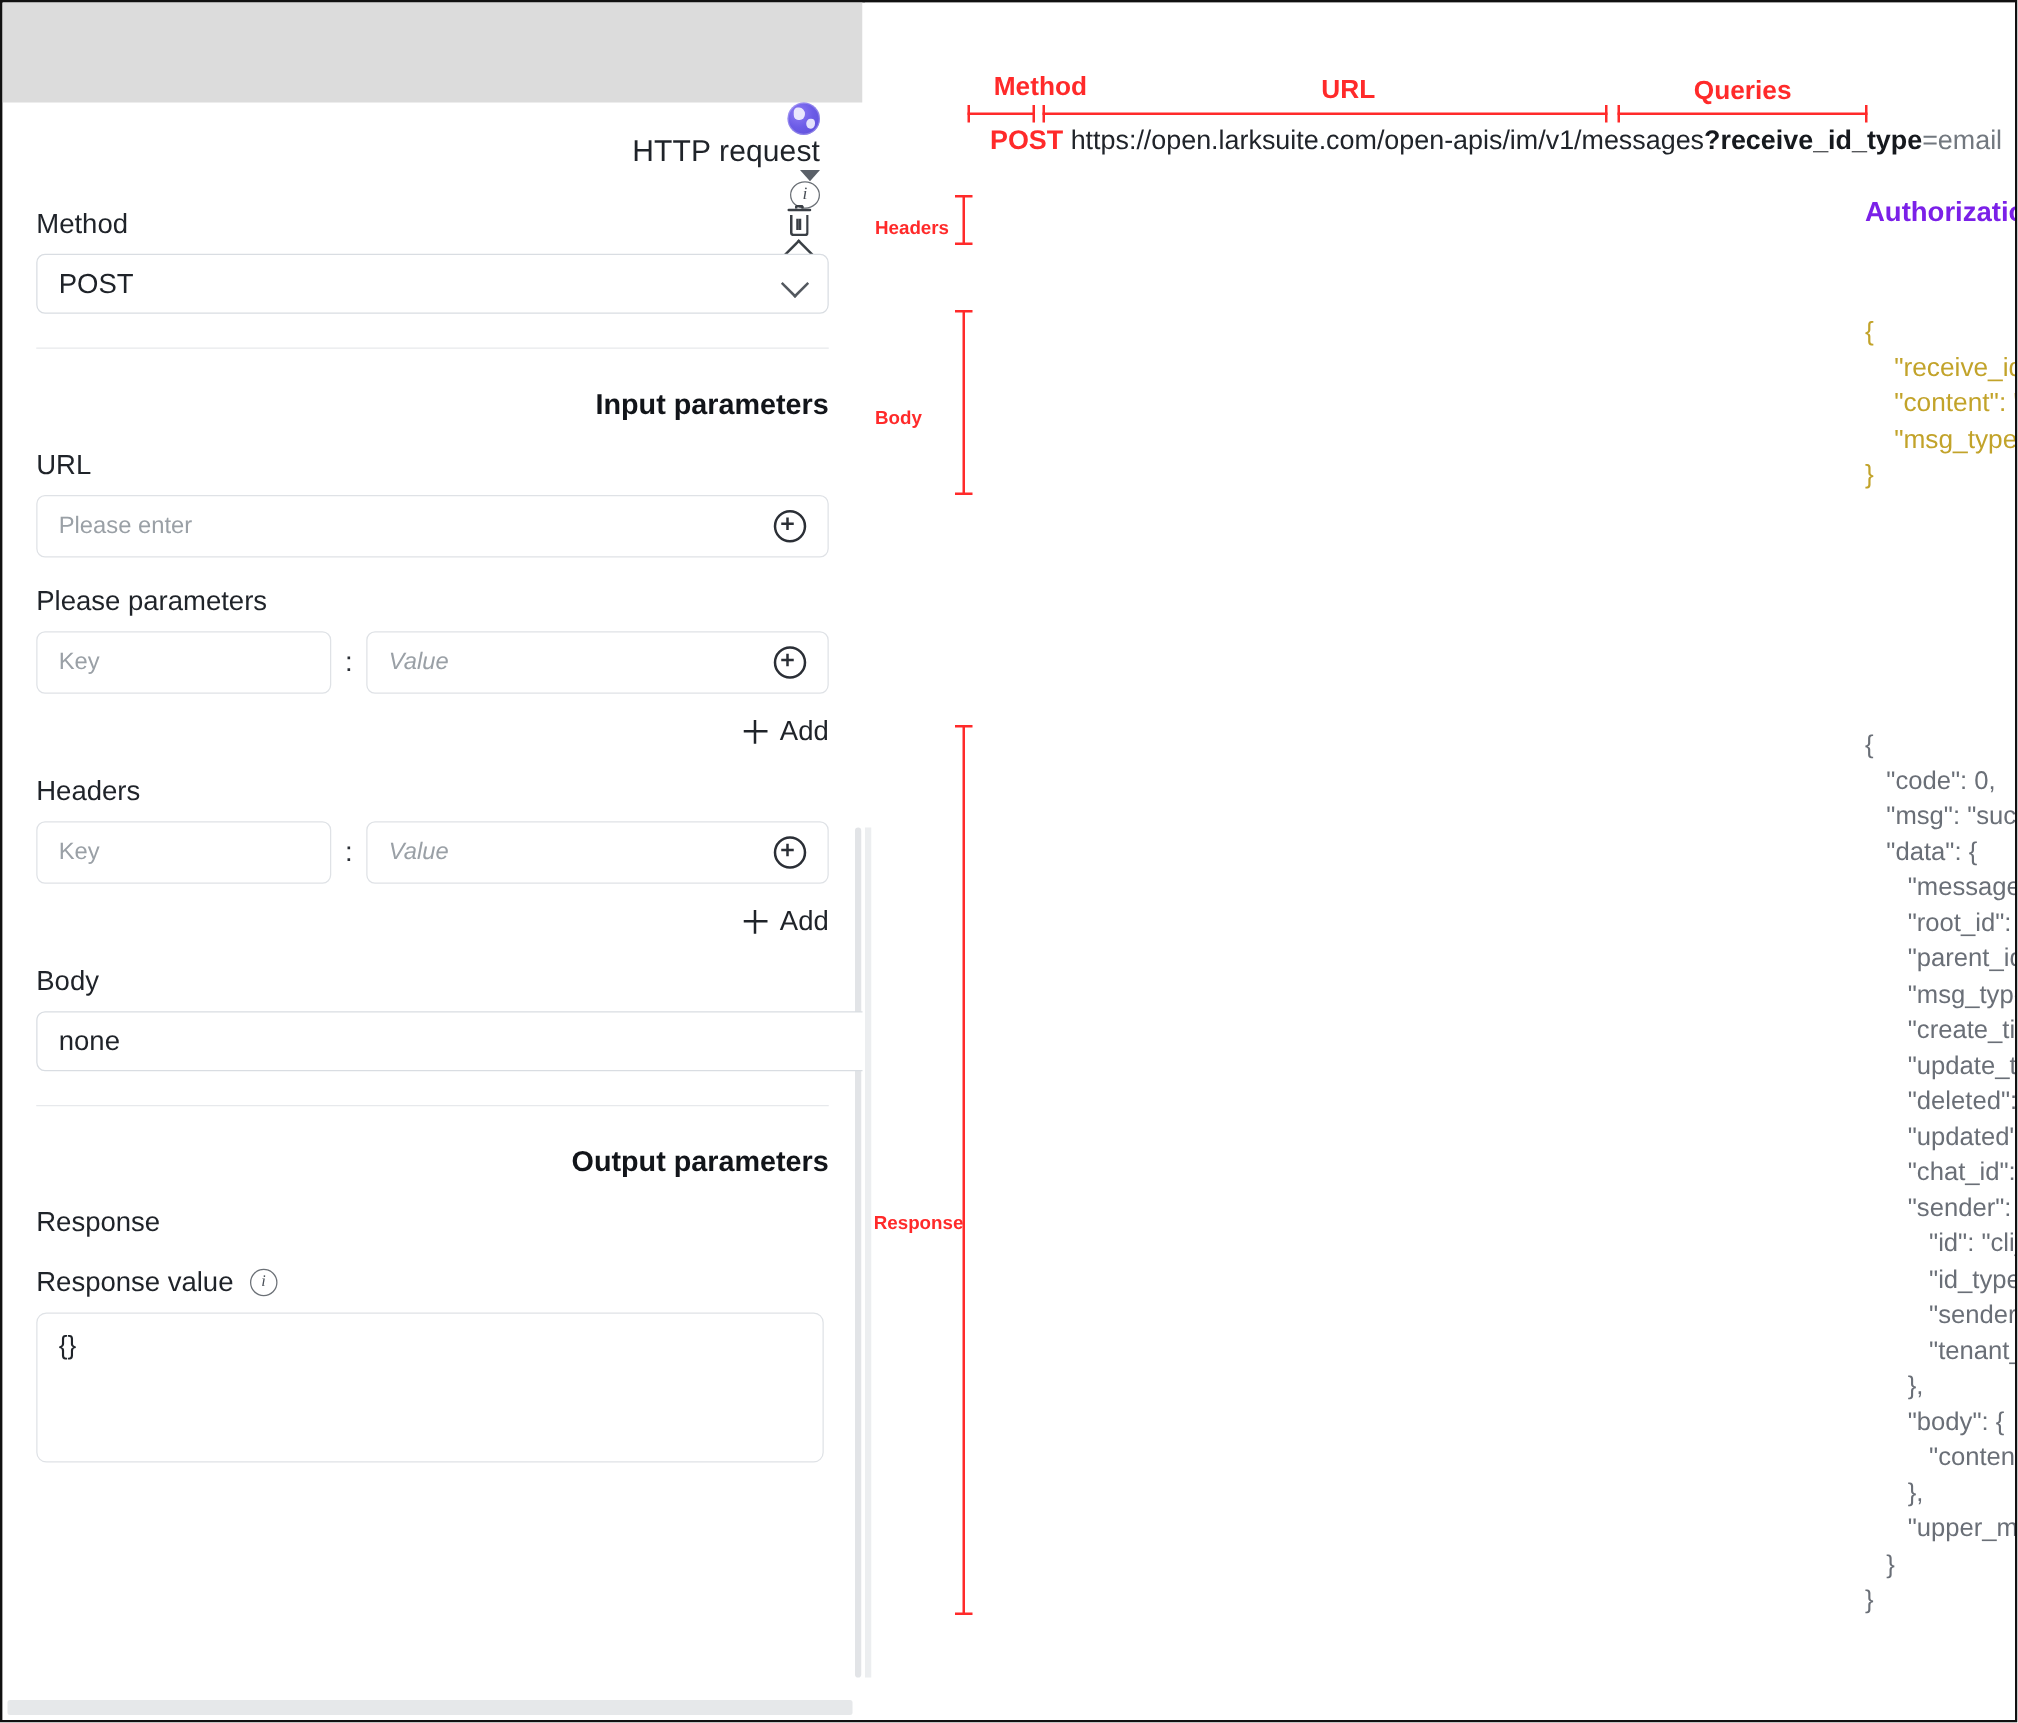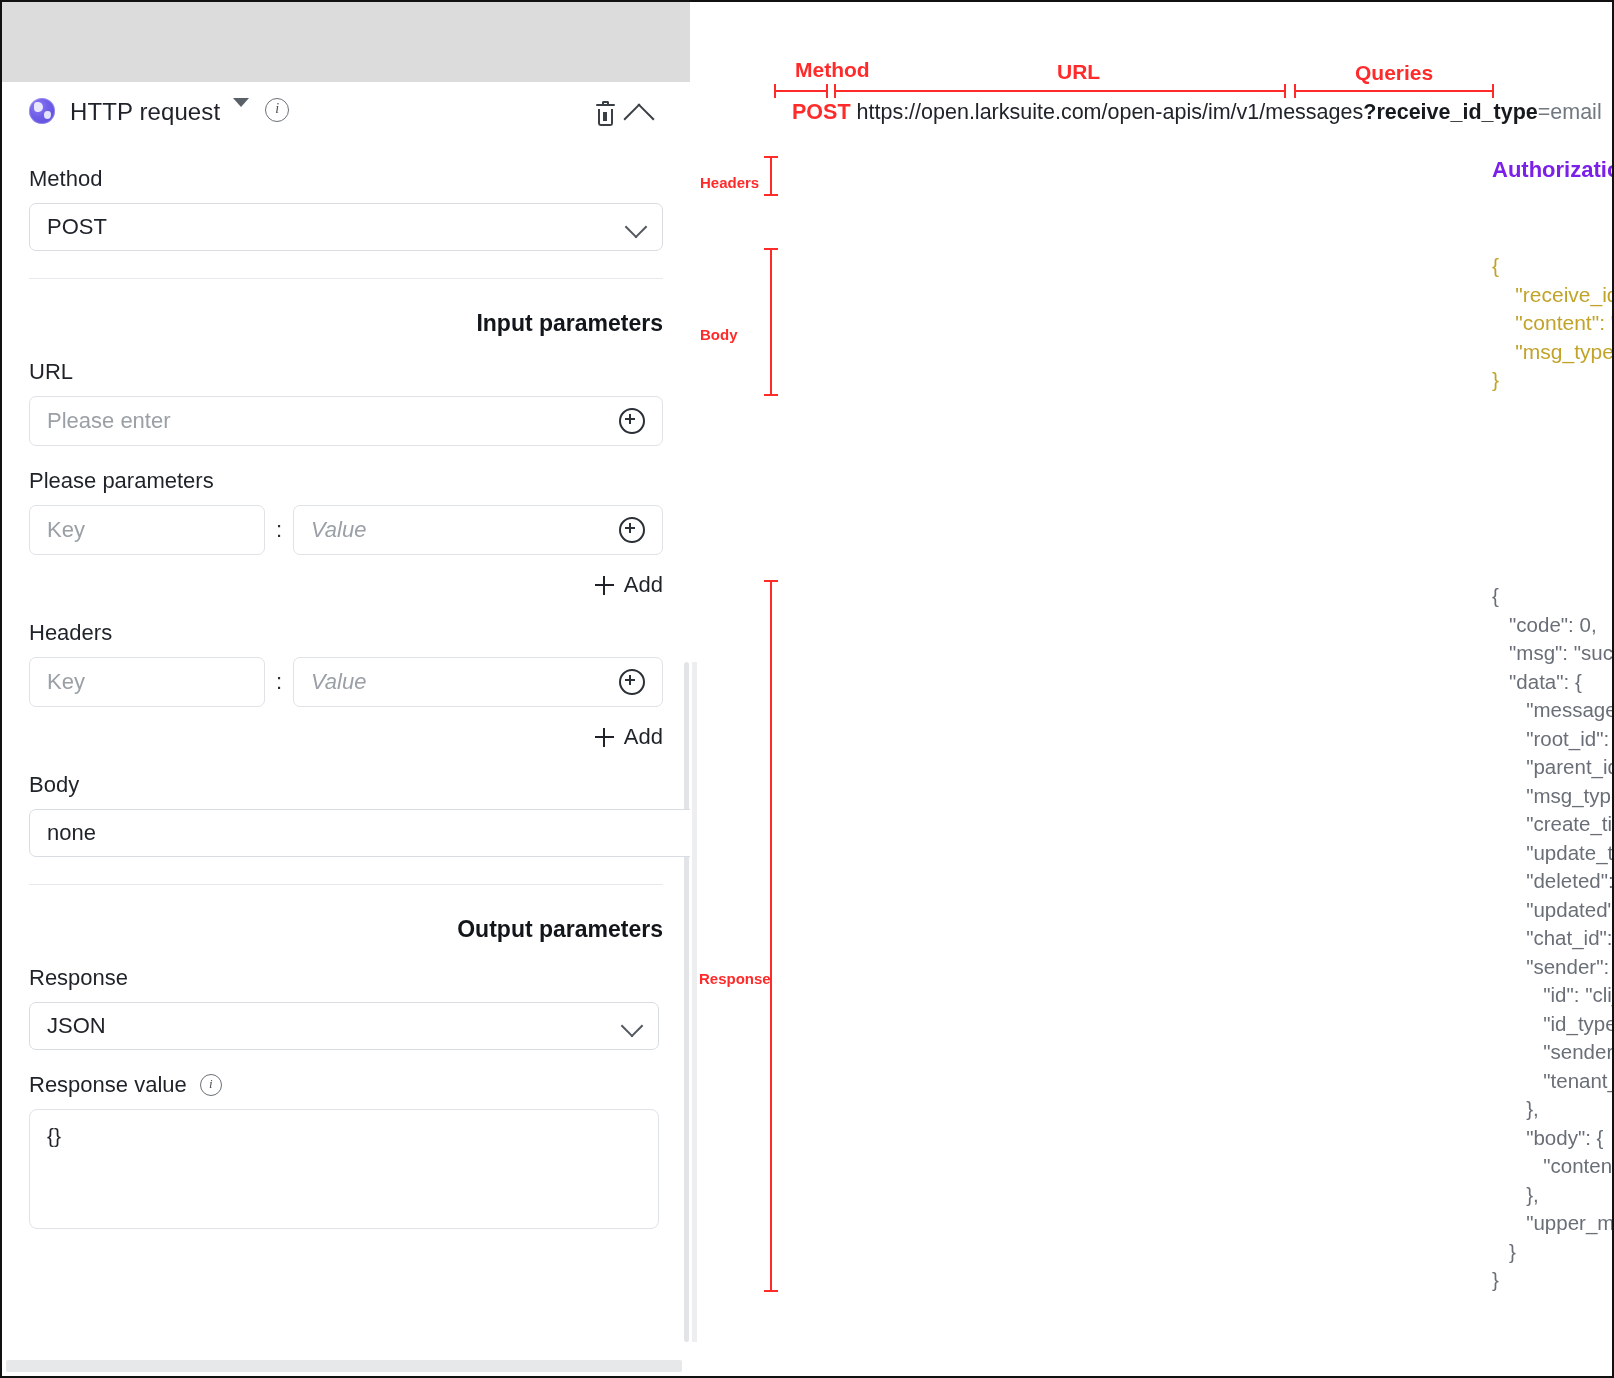--- a/index.html
+++ b/index.html
@@ -6,21 +6,21 @@
   body{width:1614px;height:1378px;font-family:"Liberation Sans",sans-serif;-webkit-font-smoothing:antialiased;}
   #root{position:relative;width:1614px;height:1378px;border:2px solid #111;box-sizing:border-box;overflow:hidden;background:#fff;}
 
   
   #left{position:absolute;left:0;top:0;width:688px;height:1374px;background:#fff;overflow:hidden;}
   #gray-band{position:absolute;left:0;top:0;width:688px;height:80px;background:#dcdcdc;}
   #left-scroll-v{position:absolute;left:682px;top:660px;width:5px;height:680px;background:#e2e4e7;border-radius:3px;}
   #left-scroll-h{position:absolute;left:4px;bottom:4px;width:676px;height:12px;background:#e6e8ea;border-radius:2px;}
   #left-inner{position:absolute;left:0;top:80px;width:688px;}
 
-  .node-header{display:flex;align-items:flex-start;height:62px;padding:16px 34px 0 27px;box-sizing:border-box;}
+  .node-header{display:flex;align-items:flex-end;height:62px;padding:0 34px 0 27px;box-sizing:border-box;flex-direction:column;}
   .globe{width:26px;height:26px;border-radius:50%;
      background:radial-gradient(circle at 34% 32%, #8f7cf5 0%, #6c5ce7 46%, #5b4bd6 100%);
      position:relative;flex:none;box-shadow:inset 0 0 0 1px rgba(255,255,255,.25);}
   .globe:before{content:"";position:absolute;left:5px;top:4px;width:9px;height:10px;border-radius:40% 60% 55% 45%;background:#f2f1fe;opacity:.92;}
   .globe:after{content:"";position:absolute;left:15px;top:13px;width:7px;height:8px;border-radius:50% 45% 55% 50%;background:#f2f1fe;opacity:.9;}
   .node-title{font-size:24px;color:#1f2329;margin-left:15px;letter-spacing:.1px;}
   .caret-down{margin-left:13px;width:0;height:0;border-left:8px solid transparent;border-right:8px solid transparent;border-top:9px solid #5a6068;}
   .info-ico{margin-left:16px;width:22px;height:22px;border-radius:50%;border:1.7px solid #6b7076;color:#4a5058;font-size:14px;line-height:20px;text-align:center;font-family:"Liberation Serif",serif;font-style:italic;}
   .hdr-spacer{flex:1;}
   .icon-btn{width:34px;height:34px;display:flex;align-items:center;justify-content:center;}
@@ -35,21 +35,21 @@
   .sect{padding:0 27px;}
   .field-label{font-size:22px;color:#1f2329;margin:22px 0 11px 0;}
   .section-title{font-size:23px;font-weight:bold;color:#12151a;margin:31px 0 22px 0;text-align:right;}
   .divider{height:1px;background:#e7e9ec;margin:27px 0 0 0;}
 
   .select{position:relative;height:48px;border:1px solid #d9dde2;border-radius:7px;display:flex;align-items:center;padding:0 17px;box-sizing:border-box;background:#fff;}
   .select .val{font-size:22px;color:#1f2329;}
   .select .chev{position:absolute;right:18px;top:15px;width:14px;height:14px;border-right:2.4px solid #53585f;border-bottom:2.4px solid #53585f;transform:rotate(45deg);}
 
   .inputbox{position:relative;height:50px;border:1px solid #dfe2e6;border-radius:7px;display:flex;align-items:center;padding:0 17px;box-sizing:border-box;background:#fff;}
-  .inputbox .ph{font-size:22px;color:#9aa0a6;}
+  .inputbox .ph{font-size:19px;color:#9aa0a6;}
   .plus-circ{position:absolute;right:17px;top:50%;transform:translateY(-50%);width:22px;height:22px;border-radius:50%;border:2px solid #2b2f36;}
   .plus-circ:before,.plus-circ:after{content:"";position:absolute;background:#2b2f36;}
   .plus-circ:before{left:4px;top:8px;width:10px;height:2px;}
   .plus-circ:after{top:4px;left:8px;width:2px;height:10px;}
 
   .kv-row{display:flex;align-items:center;gap:0;}
   .kv-key{width:236px;}
   .kv-colon{width:28px;text-align:center;font-size:22px;color:#2b2f36;}
   .kv-val{flex:1;font-style:italic;}
 
@@ -174,24 +174,20 @@
         <div class="select" style="width:748px">
           <span class="val">none</span>
           <span class="chev"></span>
         </div>
 
         <div class="divider"></div>
 
         <div class="section-title">Output parameters</div>
 
         <div class="field-label">Response</div>
-        <div class="select" style="width:630px">
-          <span class="val">JSON</span>
-          <span class="chev"></span>
-        </div>
 
         <div class="field-label" style="display:flex;align-items:center;gap:13px">
           <span>Response value</span>
           <span class="info-ico" style="margin-left:0;width:20px;height:20px;line-height:18px;font-size:13px">i</span>
         </div>
         <div class="textarea" style="width:630px">
           <span>{}</span>
         </div>
       </div>
 

